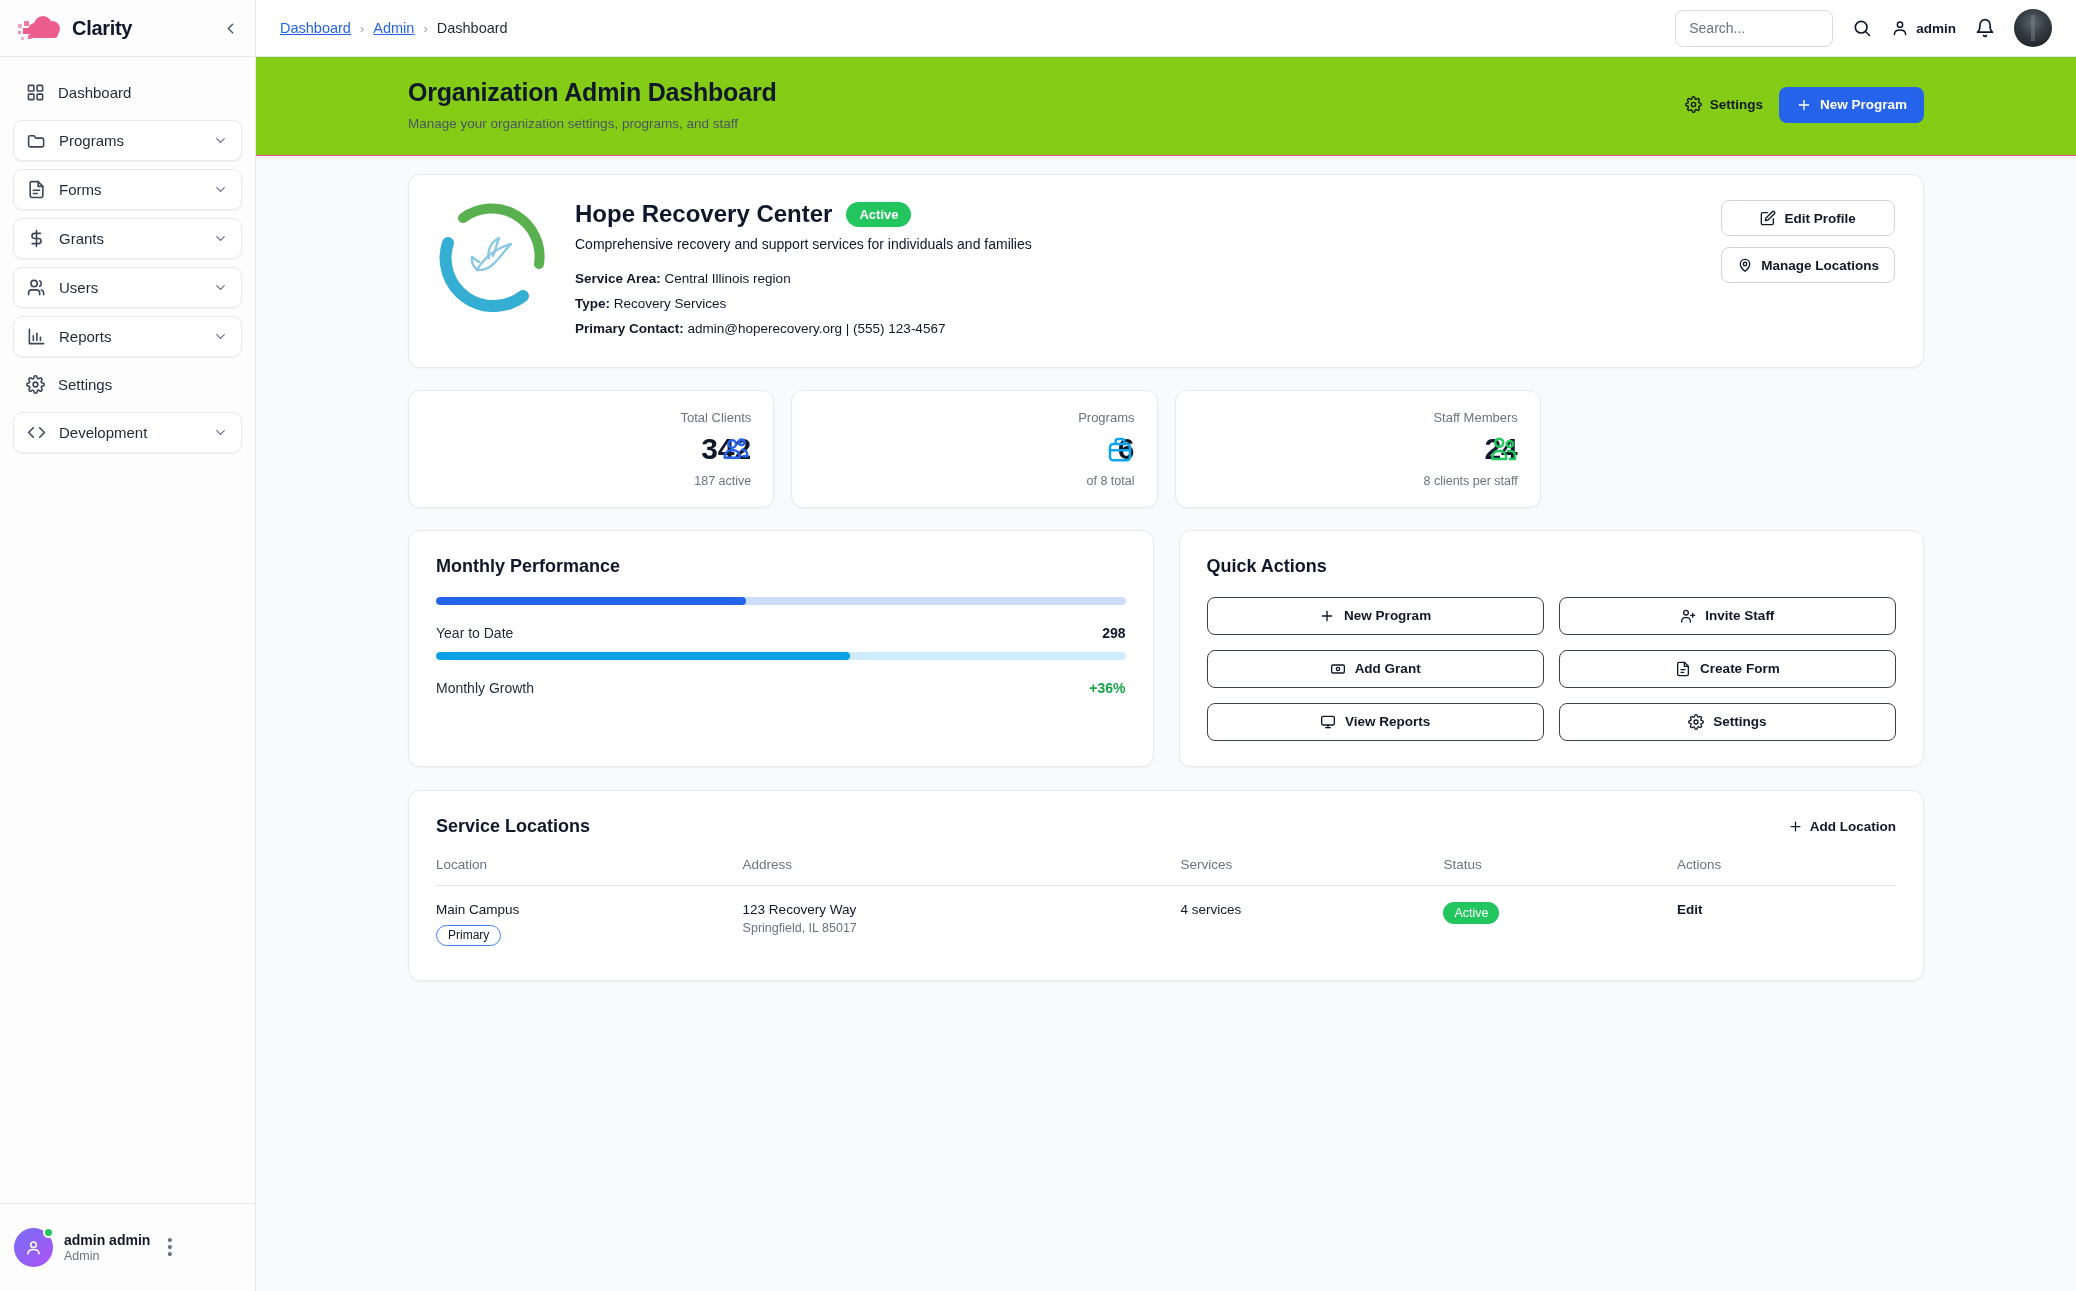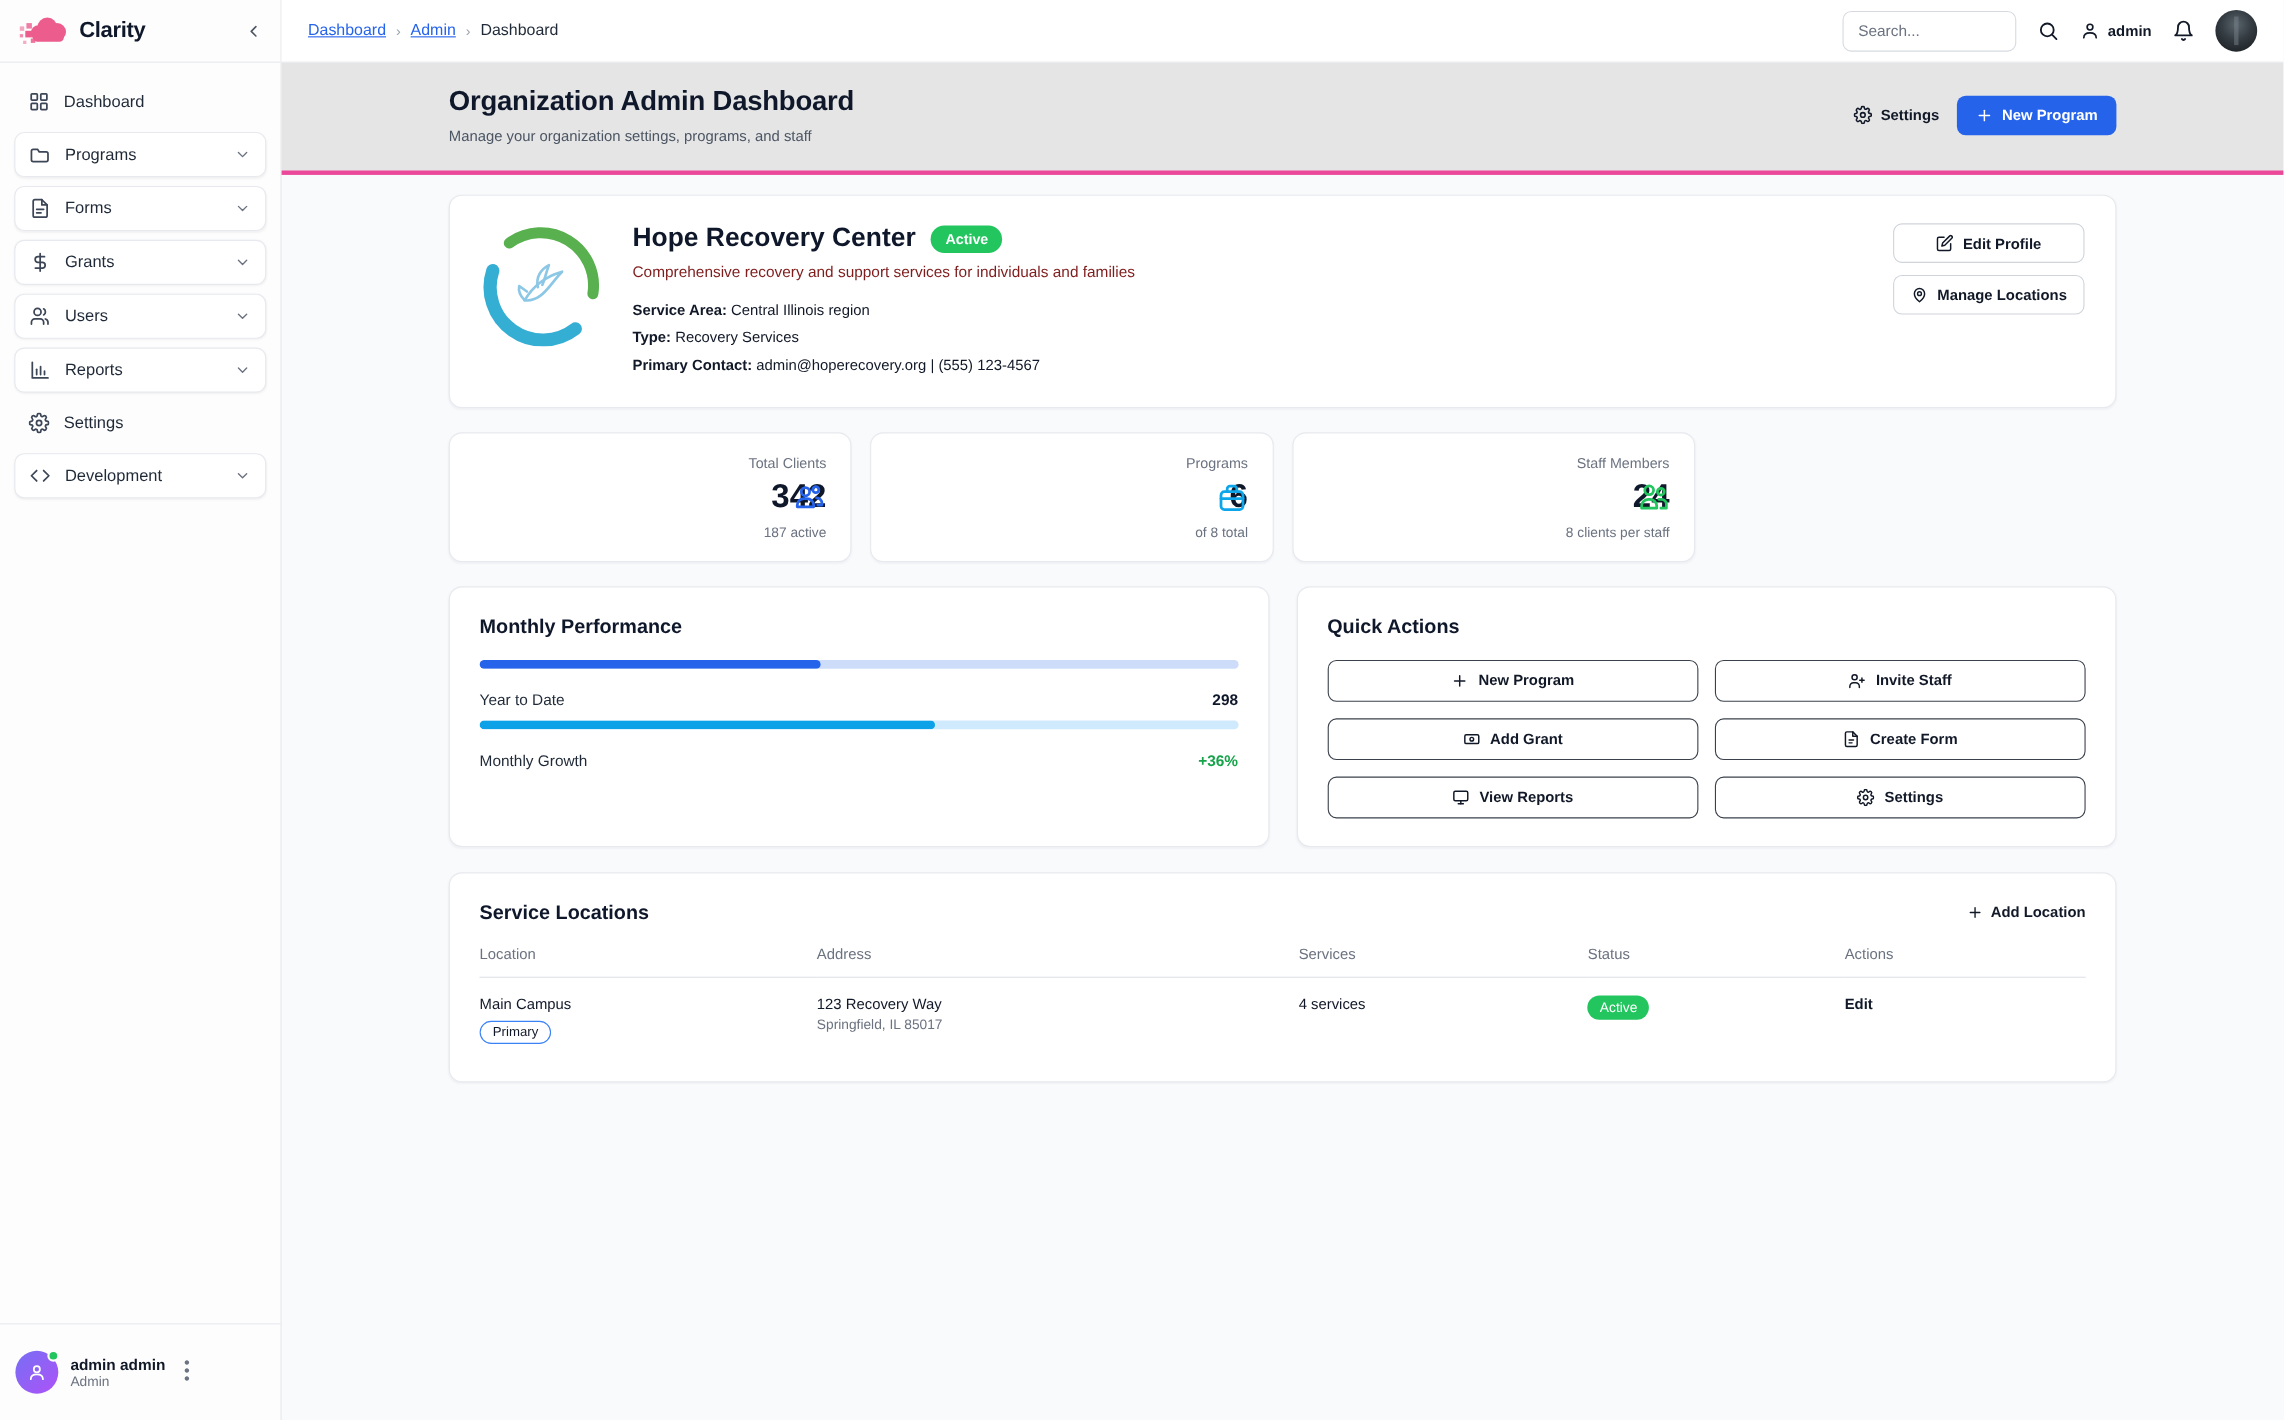--- a/index.html
+++ b/index.html
@@ -41,39 +41,39 @@
   .top-right { margin-left:auto; display:flex; align-items:center; gap:19px; }
   .search-input { width:158px; height:37px; border:1px solid #d6dae0; border-radius:8px; padding:0 13px; font-size:14px; font-family:"Liberation Sans",sans-serif; color:#374151; background:#fff; outline:none; }
   .search-input::placeholder { color:#6b7280; }
   .icon-btn { color:#111827; cursor:pointer; display:flex; }
   .user-chip { display:flex; align-items:center; gap:7px; font-size:13.5px; font-weight:bold; cursor:pointer; }
   .top-avatar { width:38px; height:38px; border-radius:50%; cursor:pointer;
     background: radial-gradient(circle at 50% 35%, #5a646c 0%, #343c42 45%, #15181b 100%);
     position:relative; overflow:hidden; }
   .top-avatar::before { content:""; position:absolute; left:46%; top:15%; width:8%; height:70%; background:#78828a; opacity:.5; }
 
-  .page-head { background:#e5e5e5; border-bottom:4px solid #ec4899; }
+  .page-head { background:#84cc16; border-bottom:1px solid #ec4899; }
   .container { width:1516px; margin:0 auto; }
   .page-head-inner { display:flex; align-items:center; padding:21px 0 24px; }
   .page-title { font-size:25px; font-weight:bold; color:#0f172a; letter-spacing:-0.2px; margin-bottom:9px; }
   .page-sub { font-size:13.5px; color:#4b5563; }
   .head-actions { margin-left:auto; display:flex; align-items:center; gap:16px; }
   .ghost-btn { display:flex; align-items:center; gap:8px; font-size:13.5px; font-weight:bold; color:#111827; background:transparent; border:none; cursor:pointer; font-family:inherit; }
   .primary-btn { display:flex; align-items:center; gap:8px; font-size:13.5px; font-weight:bold; color:#fff; border:none; border-radius:8px; padding:10px 17px; cursor:pointer; font-family:inherit; }
 
   .content { flex:1; overflow:auto; padding:18px 0 40px; }
   .card { background:#fff; border:1px solid #e7e9ee; border-radius:12px; box-shadow:0 1px 2px rgba(16,24,40,.04); }
 
   
   .org-card { display:flex; gap:26px; padding:25px 28px; margin-bottom:22px; }
   .org-logo { width:112px; height:112px; flex-shrink:0; }
   .org-name-row { display:flex; align-items:center; gap:14px; margin-bottom:8px; }
   .org-name { font-size:24px; font-weight:bold; color:#0f172a; }
   .pill { border-radius:999px; font-size:13px; font-weight:bold; color:#fff; padding:5px 13px; }
-  .org-desc { font-size:14px; color:#7f1d1d; margin-bottom:15px; }
+  .org-desc { font-size:14px; color:#0f172a; margin-bottom:15px; }
   .org-meta { font-size:13.5px; color:#111827; line-height:1.85; }
   .org-meta b { font-weight:bold; }
   .org-actions { margin-left:auto; display:flex; flex-direction:column; gap:11px; flex-shrink:0; }
   .outline-btn { display:flex; align-items:center; justify-content:center; gap:8px; min-width:154px; font-size:13.5px; font-weight:bold; color:#111827; background:#fff; border:1px solid #cfd4da; border-radius:8px; padding:9px 15px; cursor:pointer; font-family:inherit; }
 
   
   .stats-row { display:grid; grid-template-columns:repeat(4,1fr); gap:17px; margin-bottom:22px;text-align:right; }
   .stat-card { padding:19px 22px; position:relative; }
   .stat-label { font-size:13px; color:#6b7280; margin-bottom:7px; }
   .stat-value { font-size:30px; font-weight:bold; color:#0f172a; margin-bottom:8px; }

